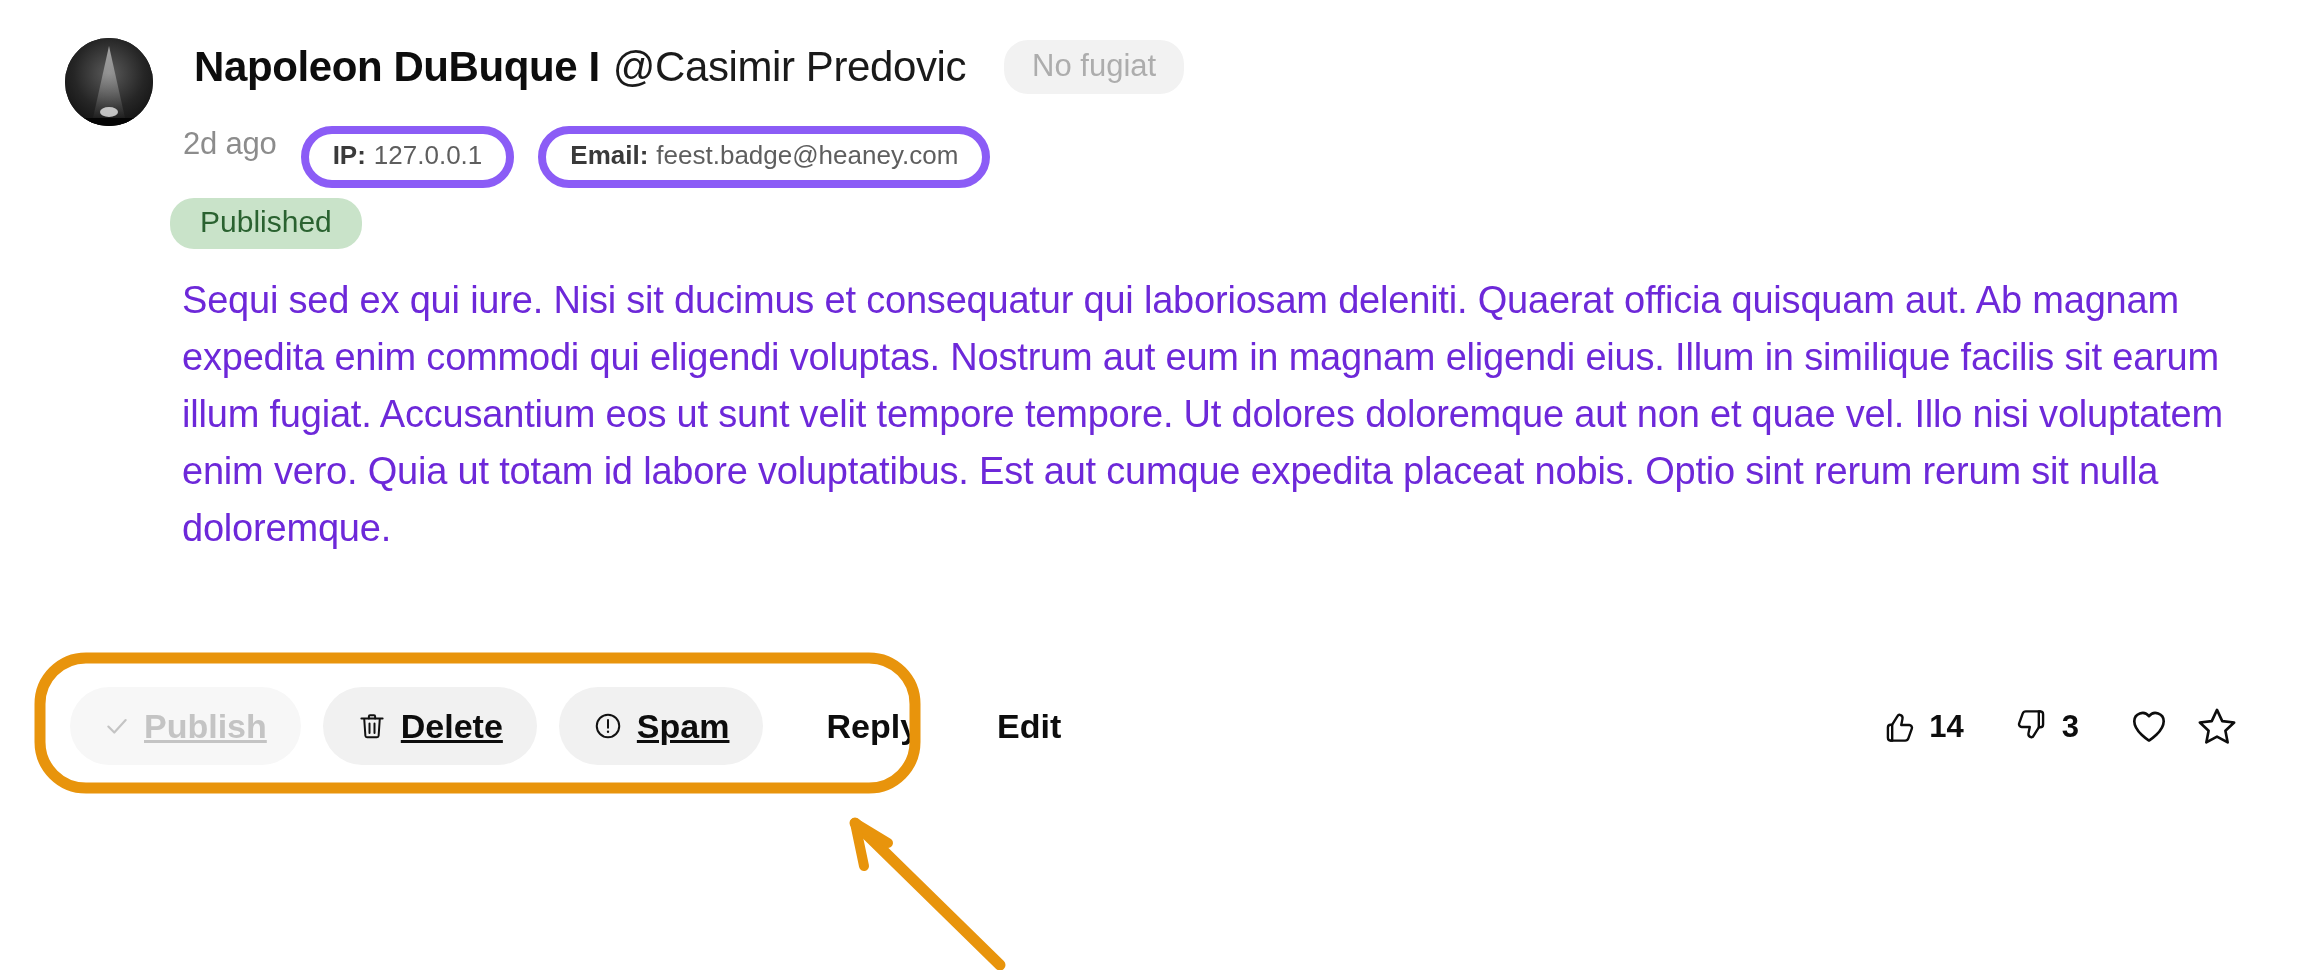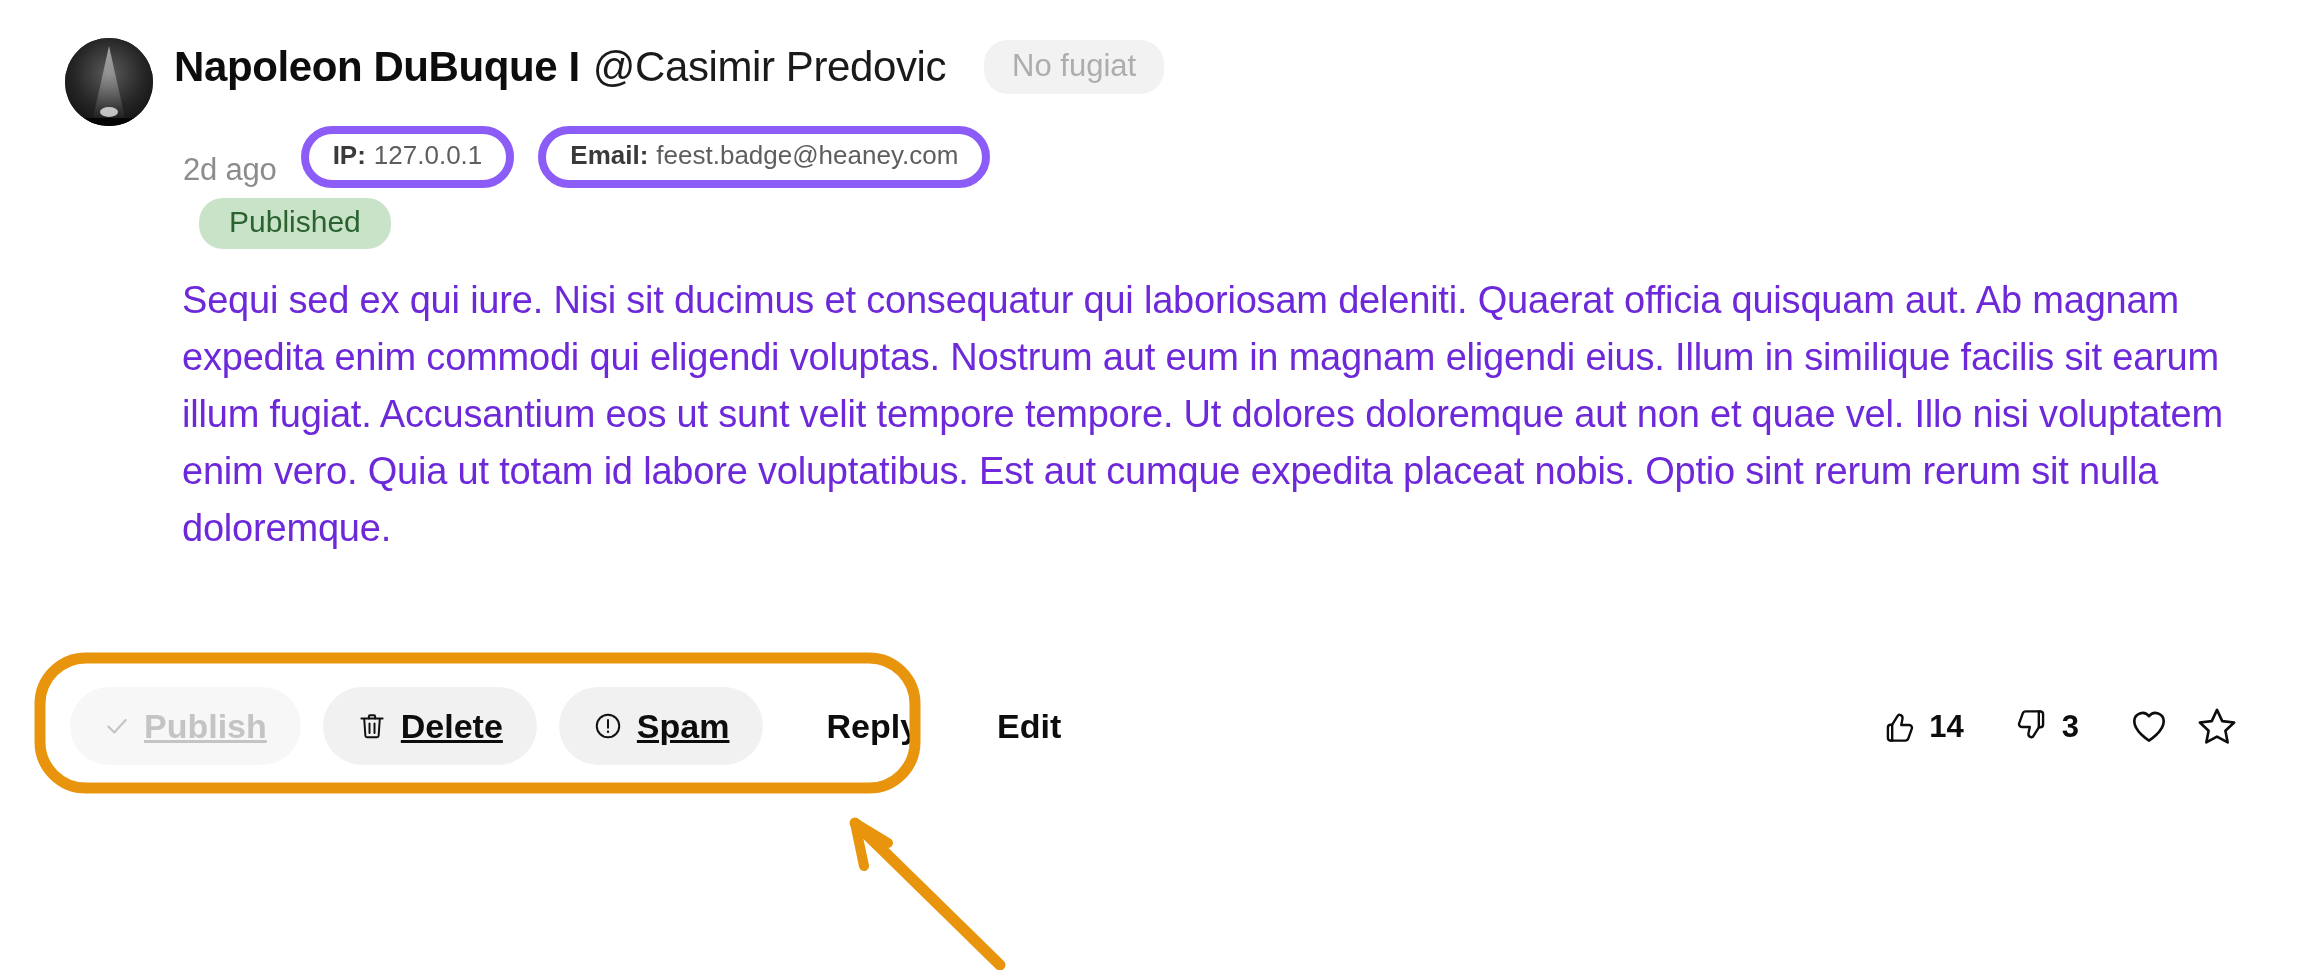--- a/index.html
+++ b/index.html
@@ -39,21 +39,21 @@
   }
   .avatar .av-img {
     width: 100%;
     height: 100%;
     display: block;
   }
 
   
   .header-row {
     position: absolute;
-    left: 174px;
+    left: 194px;
     top: 40px;
     display: flex;
     align-items: center;
     gap: 0px;
     white-space: nowrap;
   }
   .author-name {
     font-size: 42px;
     font-weight: 700;
     letter-spacing: -0.4px;
@@ -76,21 +76,21 @@
     padding: 10px 28px 13px 28px;
     line-height: 1;
   }
 
   
   .meta-row {
     position: absolute;
     left: 183px;
     top: 126px;
     display: flex;
-    align-items: flex-end;
+    align-items: flex-start;
     white-space: nowrap;
   }
   .meta-time {
     font-size: 31px;
     color: #8c8c8c;
     letter-spacing: -0.2px;
   }
   .chip {
     display: inline-flex;
     align-items: center;
@@ -104,21 +104,21 @@
   }
   .chip b {
     color: #3a3a3a;
     font-weight: 700;
     margin-right: 8px;
   }
 
   
   .status-row {
     position: absolute;
-    left: 199px;
+    left: 170px;
     top: 198px;
   }
   .status-badge {
     display: inline-block;
     background: #c9e3c9;
     color: #2a6230;
     font-size: 30px;
     font-weight: 400;
     border-radius: 24px;
     padding: 9px 30px 12px 30px;

